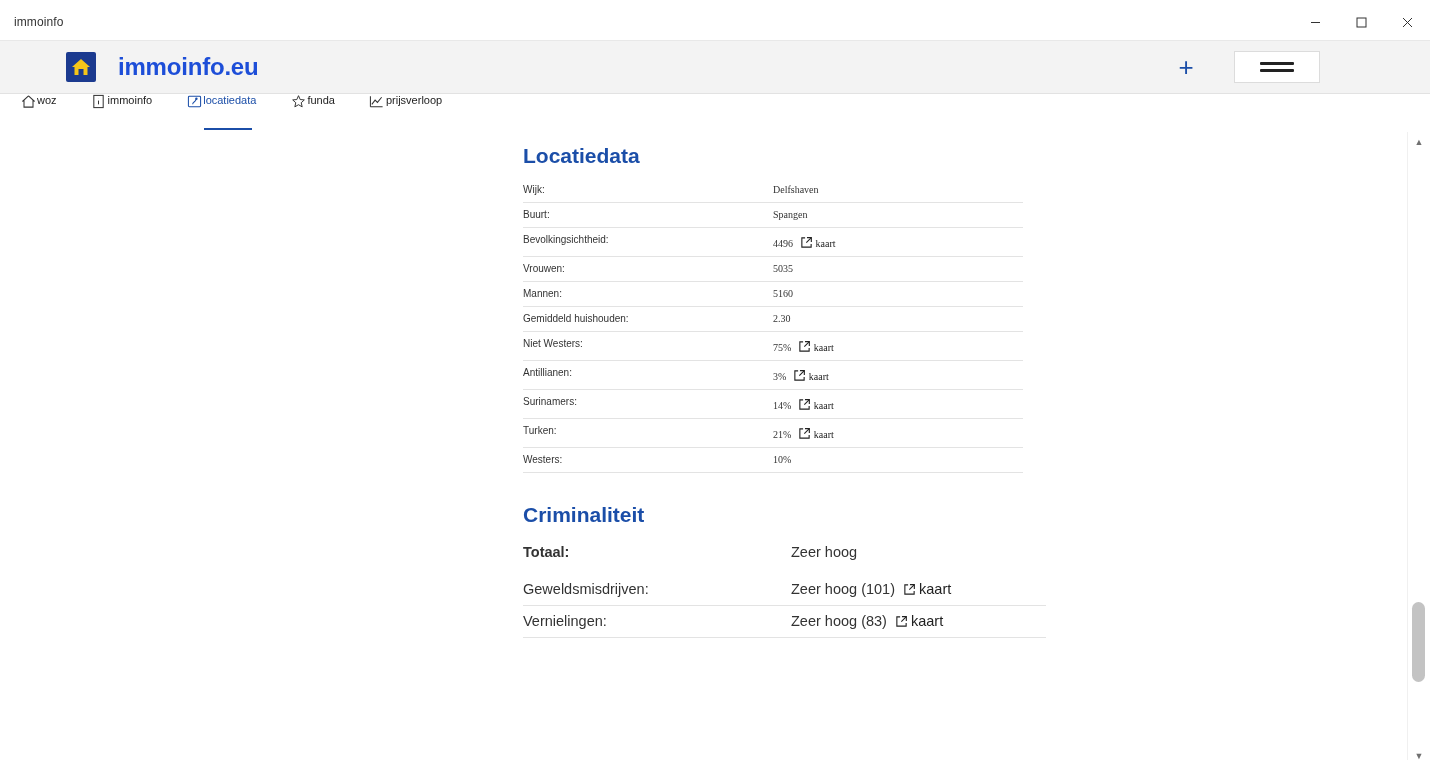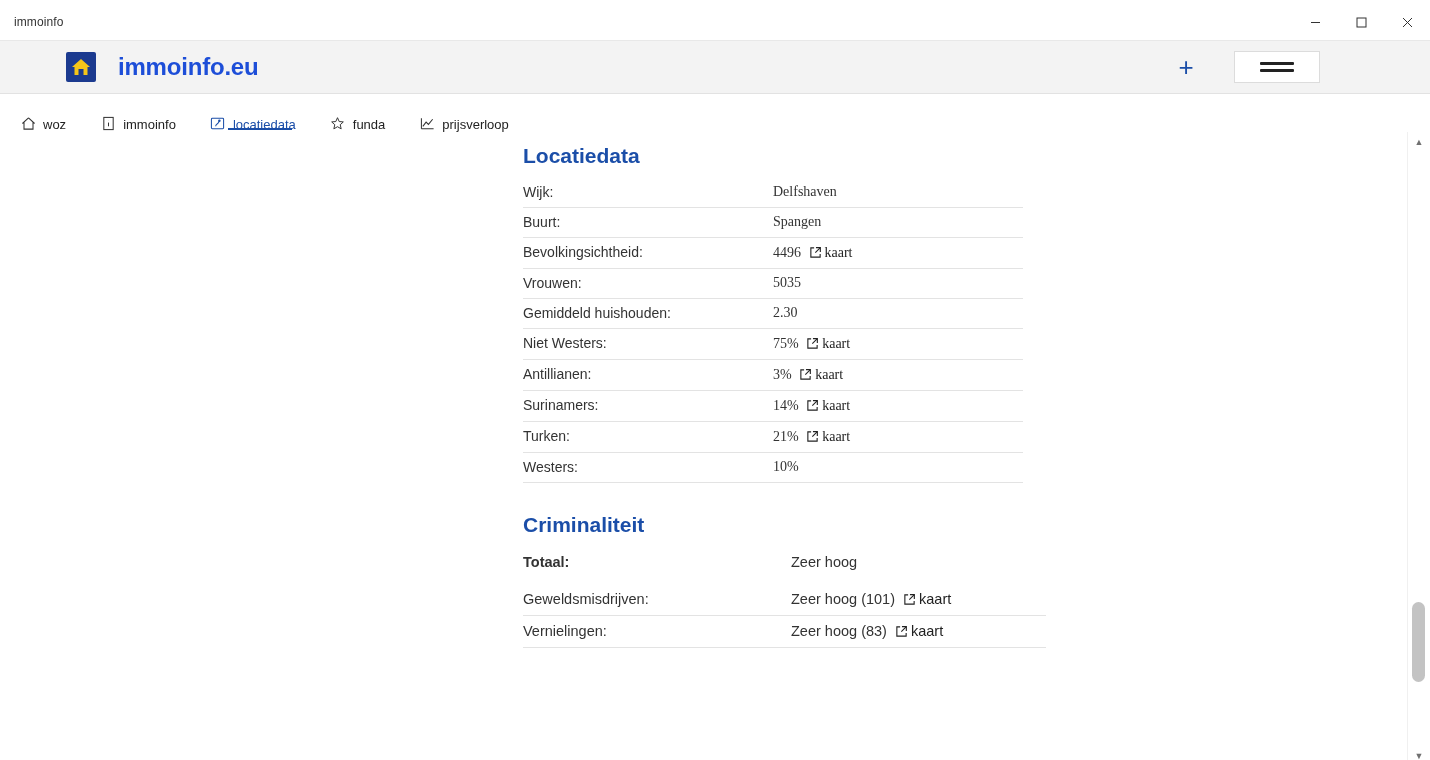--- a/index.html
+++ b/index.html
@@ -130,26 +130,26 @@
     height: 38px;
     background: #ffffff;
     display: flex;
     align-items: center;
     padding-left: 18px;
     border-bottom: 1px solid #ffffff;
     box-sizing: border-box;
   }
   .tab {
     display: flex;
-    align-items: flex-end;
-    gap: 7px;
+    align-items: flex-start;
+    gap: 1px;
     height: 38px;
     padding: 0 14px 0 2px;
     margin-right: 18px;
-    font-size: 13px;
+    font-size: 11px;
     color: #222;
     cursor: pointer;
     position: relative;
   }
   .tab .tab-icon {
     width: 16px;
     height: 16px;
     display: inline-flex;
     align-items: center;
     justify-content: center;
@@ -188,21 +188,21 @@
     font-size: 21px;
     color: #1b4ea8;
     margin: 12px 0 10px 0;
     font-weight: bold;
   }
   h2.section-title.second { margin-top: 30px; }
 
   table.kv {
     border-collapse: collapse;
     width: 500px;
-    font-size: 14px;
+    font-size: 10px;
     color: #333;
   }
   table.kv td {
     padding: 6px 0 7px 0;
     border-bottom: 1px solid #e3e3e3;
     vertical-align: top;
   }
   table.kv td.k { width: 250px; color: #333; }
   table.kv td.v { color: #333; font-family: Liberation Serif, serif; }
 
@@ -398,20 +398,24 @@
                         <path d="M7.5 1.8 L12.2 1.8 L12.2 6.5" fill="none" stroke="#222" stroke-width="1.2"></path>
                         <line x1="12.2" y1="1.8" x2="6.8" y2="7.2" stroke="#222" stroke-width="1.2"></line>
                       </svg></span><span>kaart</span></a>
               </td>
             </tr>
             <tr>
               <td class="k">Vrouwen:</td>
               <td class="v"><span>5035</span></td>
             </tr>
             <tr>
+              <td class="k">Mannen:</td>
+              <td class="v"><span>5160</span></td>
+            </tr>
+            <tr>
               <td class="k">Gemiddeld huishouden:</td>
               <td class="v"><span>2.30</span></td>
             </tr>
             <tr>
               <td class="k">Niet Westers:</td>
               <td class="v">
                 <span>75%</span>
                 <a class="ext-link"><span class="ext-icon"><svg width="13" height="13" viewBox="0 0 14 14">
                         <path d="M5.5 2 L2 2 L2 12 L12 12 L12 8.5" fill="none" stroke="#222" stroke-width="1.2"></path>
                         <path d="M7.5 1.8 L12.2 1.8 L12.2 6.5" fill="none" stroke="#222" stroke-width="1.2"></path>

